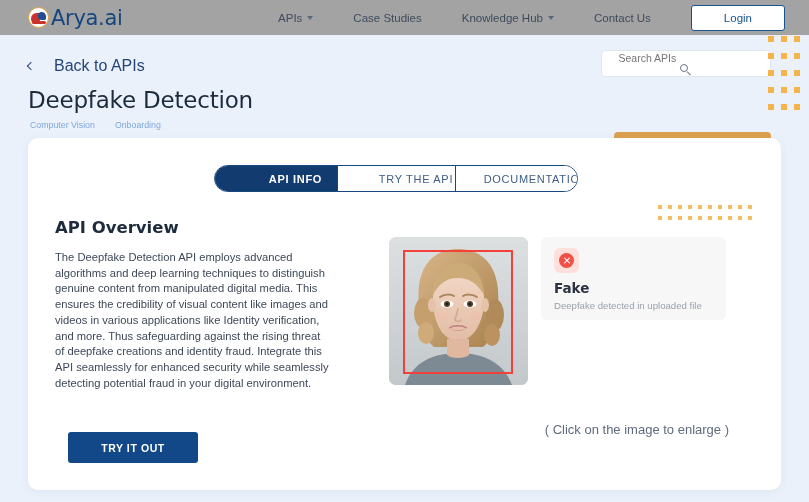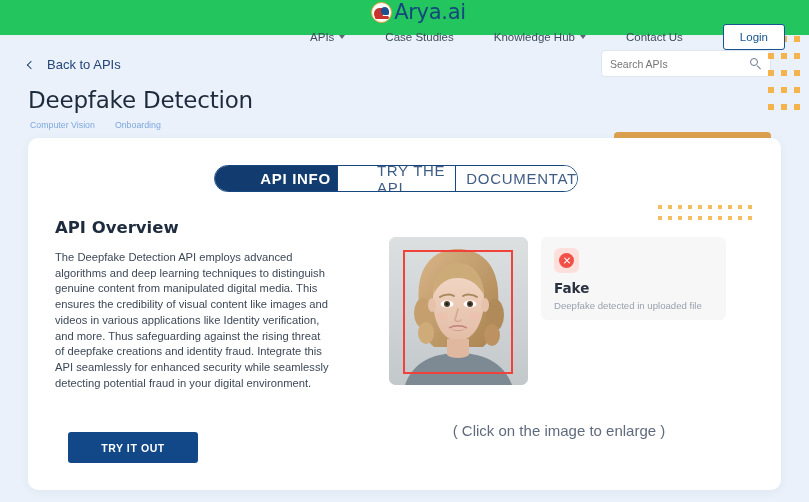--- a/index.html
+++ b/index.html
@@ -7,25 +7,24 @@
     width: 809px; height: 502px;
     overflow: hidden;
     font-family: "Liberation Sans", sans-serif;
     background: #eaf1fa;
   }
   .page { position: relative; width: 809px; height: 502px; background: #eaf1fa; }
 
   
   .topbar {
     position: absolute; top: 0; left: 0; width: 809px; height: 36px;
-    background: #22c55e;
+    background: #a3a3a3;
     display: flex; align-items: center;
     border-bottom: 1px solid #e8eef6;
     z-index: 6;
-    flex-direction: column;
   }
   .brand { display: flex; align-items: center; margin-left: 28px; }
   .brand-mark {
     width: 21px; height: 21px; border-radius: 50%;
     border: 1.3px solid #e8a33d;
     position: relative; overflow: hidden; background: #fff;
     margin-right: 2px;
   }
   .brand-mark .b-left {
     position: absolute; left: 2px; top: 5px; width: 9px; height: 10px;
@@ -50,40 +49,40 @@
     cursor: pointer; white-space: nowrap;
   }
   .caret {
     width: 0; height: 0; border-left: 3.5px solid transparent;
     border-right: 3.5px solid transparent; border-top: 4px solid #5b6778;
     display: inline-block;
   }
   .login-btn {
     font-size: 11.5px; color: #17538f; background: #fff;
     border: 1.4px solid #17538f; border-radius: 3px;
-    padding: 6px 16px; cursor: pointer; white-space: nowrap;
+    padding: 6px 32px; cursor: pointer; white-space: nowrap;
   }
 
   
   .subhead { position: absolute; top: 36px; left: 0; width: 809px; height: 100px; }
   .back-link {
     position: absolute; left: 28px; top: 21px;
-    font-size: 13px; color: #25457a; cursor: pointer;
-    display: flex; align-items: center; gap: 13px;
+    font-size: 16px; color: #25457a; cursor: pointer;
+    display: flex; align-items: center; gap: 20px;
   }
   .chev-left {
     display: inline-block; width: 6px; height: 6px;
     border-left: 1.6px solid #25457a; border-bottom: 1.6px solid #25457a;
     transform: rotate(45deg);
   }
   .searchbox {
     position: absolute; right: 38px; top: 14px;
     width: 170px; height: 27px; background: #fff;
     border: 1px solid #dfe6f0; border-radius: 4px;
-    display: flex; align-items: center; padding: 0 8px;
+    display: flex; align-items: center; padding: 0 8px; flex-direction: column;
   }
   .searchbox input {
     border: none; outline: none; flex: 1;
     font-size: 10.5px; color: #8a93a3;
     font-family: "Liberation Sans", sans-serif; background: transparent;
   }
   .search-icon { width: 12px; height: 12px; position: relative; flex: 0 0 auto; }
   .search-icon .ring {
     position: absolute; left: 0; top: 0; width: 8px; height: 8px;
     border: 1.2px solid #6a7689; border-radius: 50%;
@@ -127,21 +126,21 @@
     overflow: hidden;
   }
 
   .tabs {
     position: absolute; left: 186px; top: 27px;
     display: flex; height: 27px; border-radius: 14px;
     overflow: hidden; border: 1px solid #17477f;
   }
   .tab {
     display: flex; align-items: center; justify-content: center;
-    font-size: 15px; letter-spacing: 0.7px; cursor: pointer;
+    font-size: 11px; letter-spacing: 0.7px; cursor: pointer;
     background: #ffffff; color: #3f5d85; border-left: 1px solid #17477f; padding-left: 39px;
   }
   .tab:first-child { border-left: none; }
   .tab.active { background: #123b70; color: #ffffff; font-weight: bold; }
   .tab-0 { width: 122px; }
   .tab-1 { width: 118px; }
   .tab-2 { width: 122px; }
 
   .overview-title {
     position: absolute; left: 27px; top: 80px;
@@ -166,21 +165,21 @@
     width: 139px; height: 148px; border-radius: 7px;
     overflow: hidden; cursor: pointer; background: #d4d8da;
   }
   .photo-wrap svg { display: block; width: 139px; height: 148px; }
   .facebox {
     position: absolute; left: 14px; top: 13px;
     width: 110px; height: 124px; border: 2px solid #f0423a;
   }
   .enlarge-note {
     position: absolute; left: 361px; top: 284px; width: 340px;
-    text-align: center; font-size: 15px; color: #5f6b7d;
+    text-align: right; font-size: 13px; color: #5f6b7d;
   }
 
   
   .result-card {
     position: absolute; left: 513px; top: 99px;
     width: 185px; height: 83px;
     background: #f7f7f8; border-radius: 6px;
   }
   .result-icon-bg {
     position: absolute; left: 13px; top: 11px;

